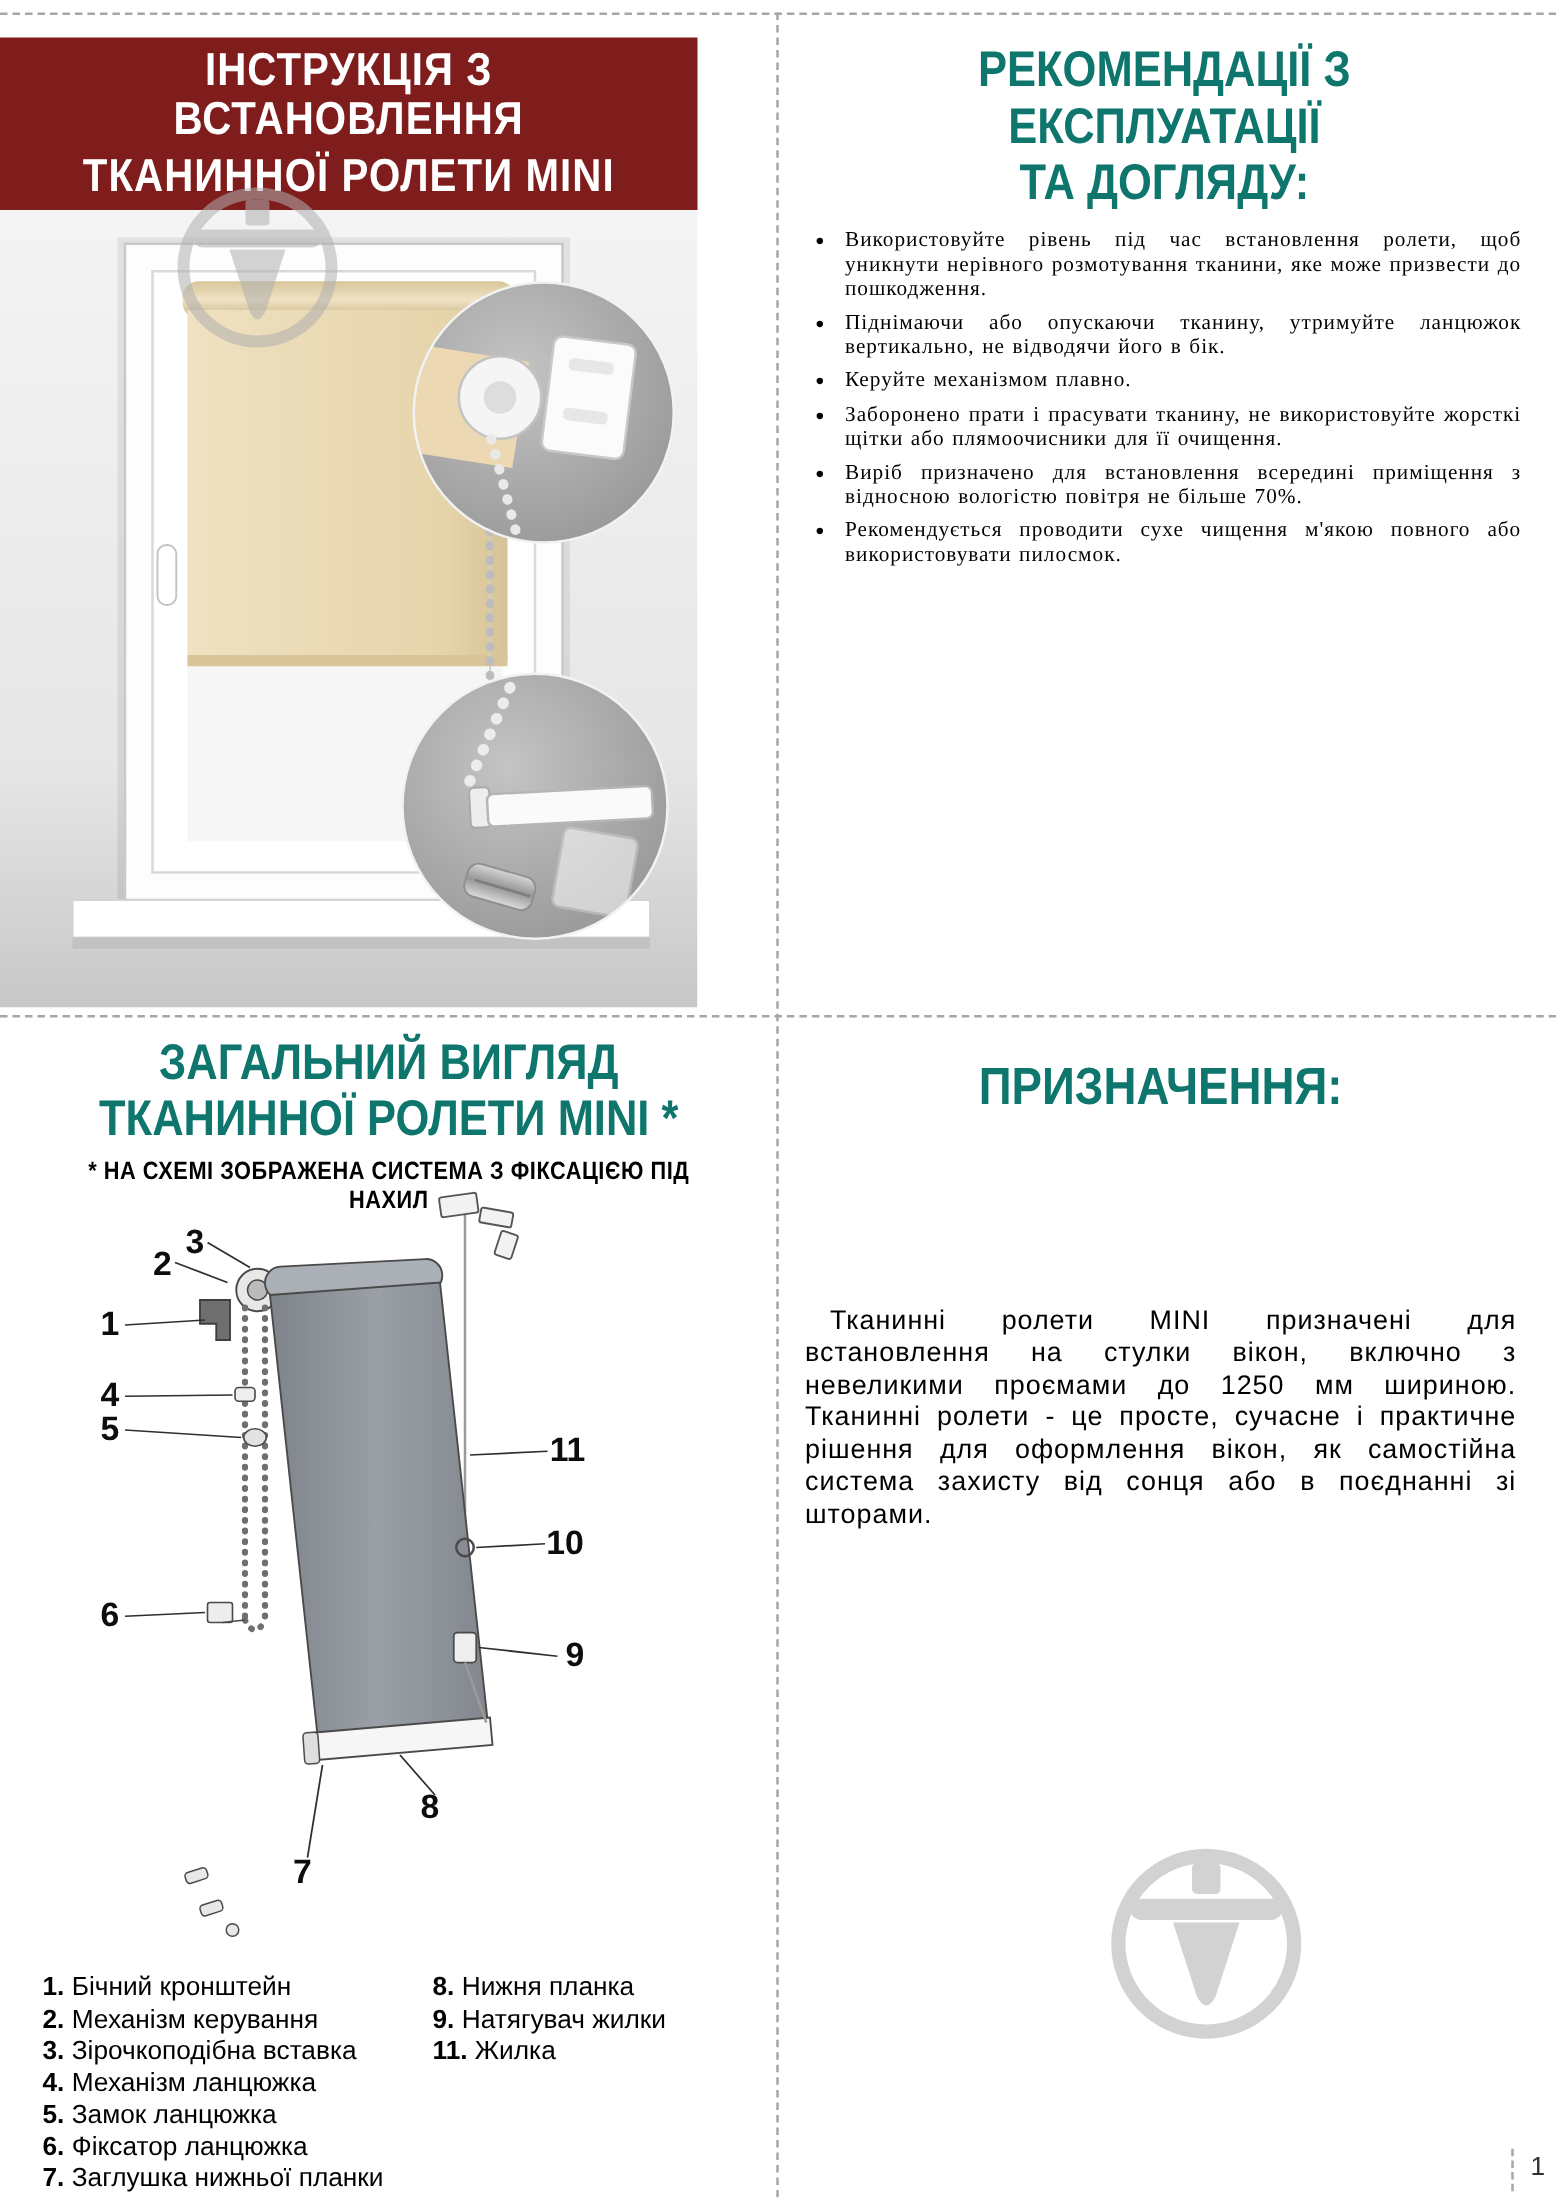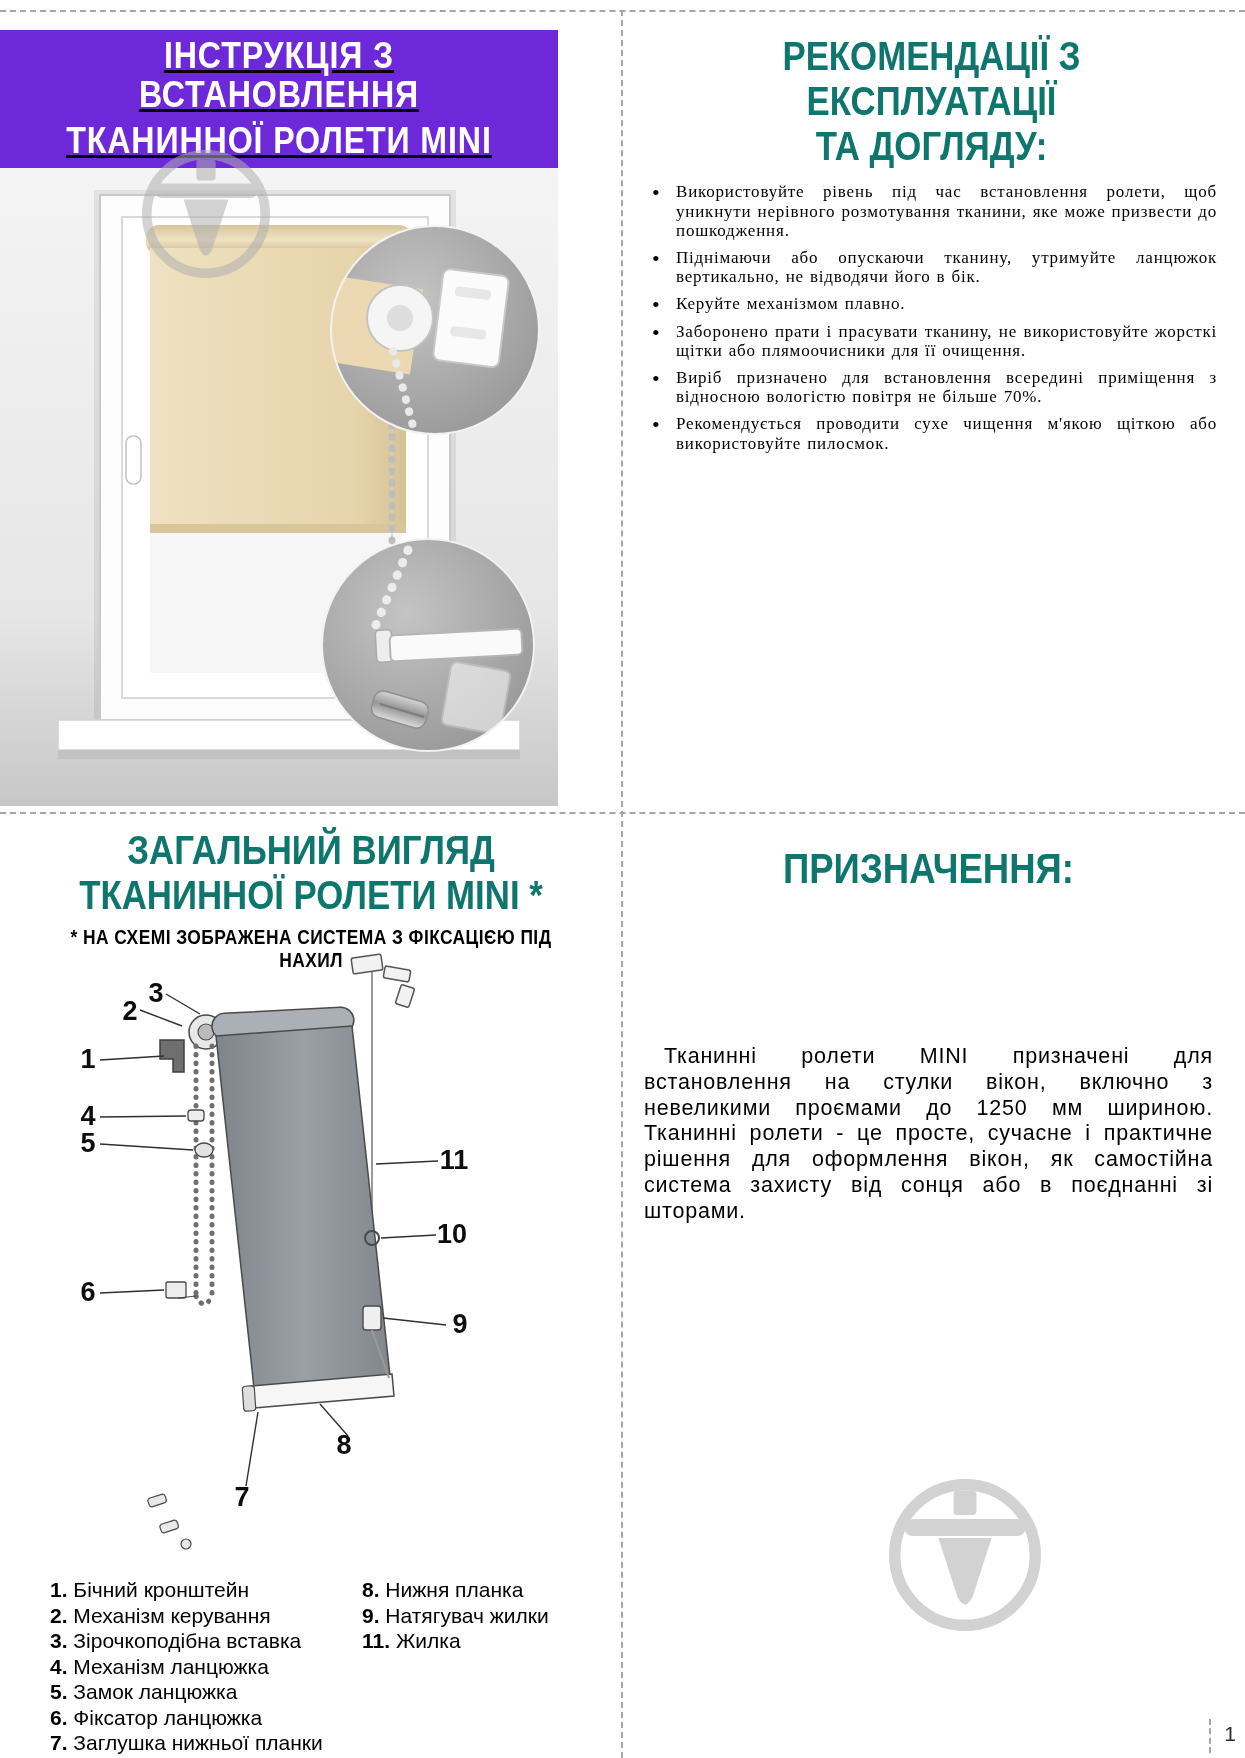--- a/index.html
+++ b/index.html
@@ -14,22 +14,22 @@
 
   .quad { position:absolute; }
   .tl { left:0;   top:0;     width:622px; height:812px; }
   .tr { left:622px; top:0;   width:623px; height:812px; padding:34px 28px 0 24px; }
   .bl { left:0;   top:812px; width:622px; height:946px; }
   .br { left:622px; top:812px; width:623px; height:946px; padding:28px 32px 0 22px; }
 
   .cond { transform:scaleX(0.87); transform-origin:50% 50%; }
 
   
-  .banner { position:absolute; left:0; top:30px; width:558px; height:138px; background:#6d28d9;
-            display:flex; flex-direction:column; justify-content:center; gap:8px; z-index:1;text-decoration:underline; }
+  .banner { position:absolute; left:0; top:30px; width:558px; height:138px; background:#7f1d1d;
+            display:flex; flex-direction:column; justify-content:center; gap:8px; z-index:1; }
   .banner-line { color:#fff; font-weight:700; font-size:37px; line-height:1.05; text-align:center; letter-spacing:1px; }
 
   
   .photo { position:absolute; left:0; top:168px; width:558px; height:638px; z-index:2; }
   .photo svg.photo-art { display:block; width:558px; height:638px; }
   .wm-top { position:absolute; left:126px; top:-34px; width:160px; height:160px; z-index:3; opacity:.55; }
 
   
   .h2 { font-weight:700; font-size:40px; line-height:1.12; text-align:center; color:#0f766e; }
 
@@ -39,21 +39,21 @@
   .bullets { list-style:none; margin-top:6px; }
   .bullet { position:relative; padding-left:30px; margin-top:8px; font-size:17px; line-height:1.13;
             letter-spacing:.8px; word-spacing:1px; text-align:justify;font-family:Liberation Serif, serif; }
   .bullet::before { content:"\2022"; position:absolute; left:6px; top:-1px; font-size:22px; }
 
   
   .ov-title { margin-top:16px; }
   .ov-subtitle { margin-top:8px; font-weight:700; font-size:20px; text-align:center; letter-spacing:.5px; }
   .diagram { position:absolute; left:0; top:132px; width:622px; height:620px; pointer-events:none; }
   .callout-num { font-weight:700; font-size:27px; fill:#0d0d0d; }
-  .legend { position:absolute; left:50px; top:766px; width:566px; display:flex; }
+  .legend { position:absolute; left:34px; top:766px; width:566px; display:flex; }
   .legend-col1 { width:300px; }
   .legend-col2 { width:222px; margin-left:12px; }
   .legend-item { font-size:21px; line-height:1.12; margin-bottom:2px; }
   .legend-item b { font-weight:700; }
 
   
   .purpose-title { margin-top:5px; font-size:42px; }
   .purpose-body { margin-top:152px; font-size:21.5px; line-height:1.2; letter-spacing:.8px; word-spacing:1px;
                   text-align:justify; text-indent:20px; }
   .wm-bottom { position:absolute; left:248px; top:648px; width:190px; height:190px; }
@@ -180,21 +180,21 @@
     <div class="h2 rec-title">
       <span class="cond" style="display:block">РЕКОМЕНДАЦІЇ З ЕКСПЛУАТАЦІЇ</span>
       <span class="cond" style="display:block">ТА ДОГЛЯДУ:</span>
     </div>
     <ul class="bullets">
       <li class="bullet">Використовуйте рівень під час встановлення ролети, щоб уникнути нерівного розмотування тканини, яке може призвести до пошкодження.</li>
       <li class="bullet">Піднімаючи або опускаючи тканину, утримуйте ланцюжок вертикально, не відводячи його в бік.</li>
       <li class="bullet">Керуйте механізмом плавно.</li>
       <li class="bullet">Заборонено прати і прасувати тканину, не використовуйте жорсткі щітки або плямоочисники для її очищення.</li>
       <li class="bullet">Виріб призначено для встановлення всередині приміщення з відносною вологістю повітря не більше 70%.</li>
-      <li class="bullet">Рекомендується проводити сухе чищення м'якою щіткою або використовуйте пилосмок.</li>
+      <li class="bullet">Рекомендується проводити сухе чищення м'якою повного або використовувати пилосмок.</li>
     </ul>
   </section>
 
   <section class="quad bl">
     <div class="h2 ov-title">
       <span class="cond" style="display:block">ЗАГАЛЬНИЙ ВИГЛЯД</span>
       <span class="cond" style="display:block">ТКАНИННОЇ РОЛЕТИ MINI *</span>
     </div>
     <div class="ov-subtitle cond">* НА СХЕМІ ЗОБРАЖЕНА СИСТЕМА З ФІКСАЦІЄЮ ПІД НАХИЛ</div>
 

